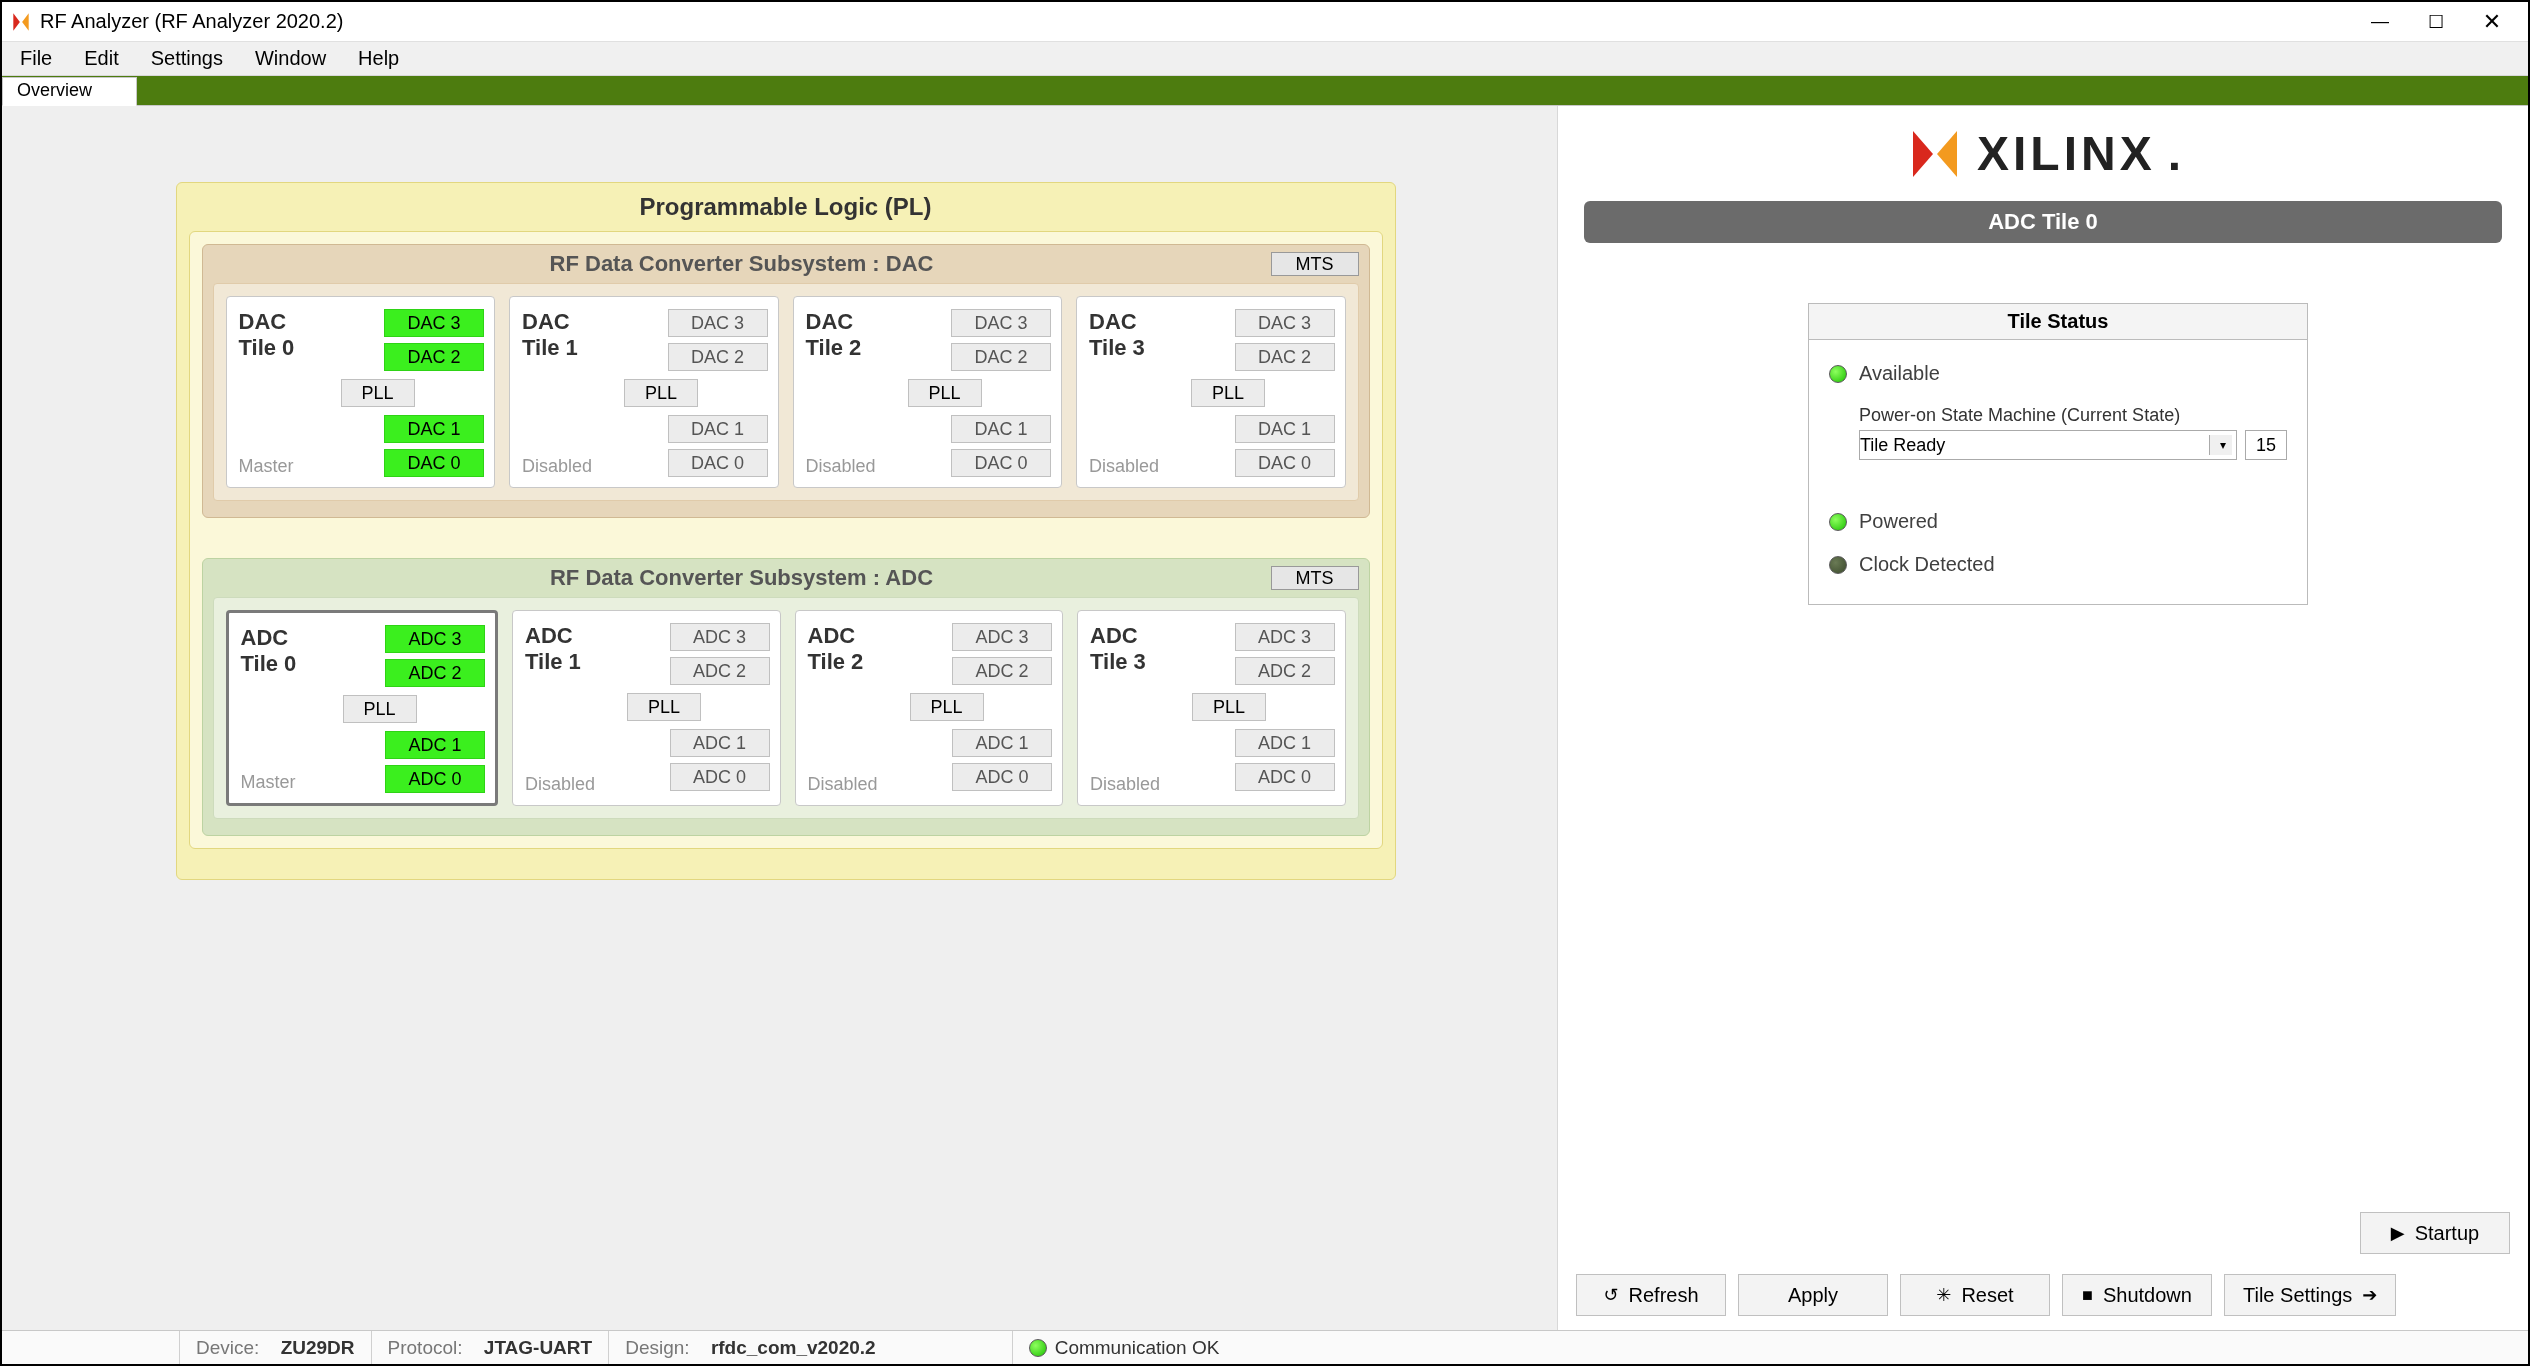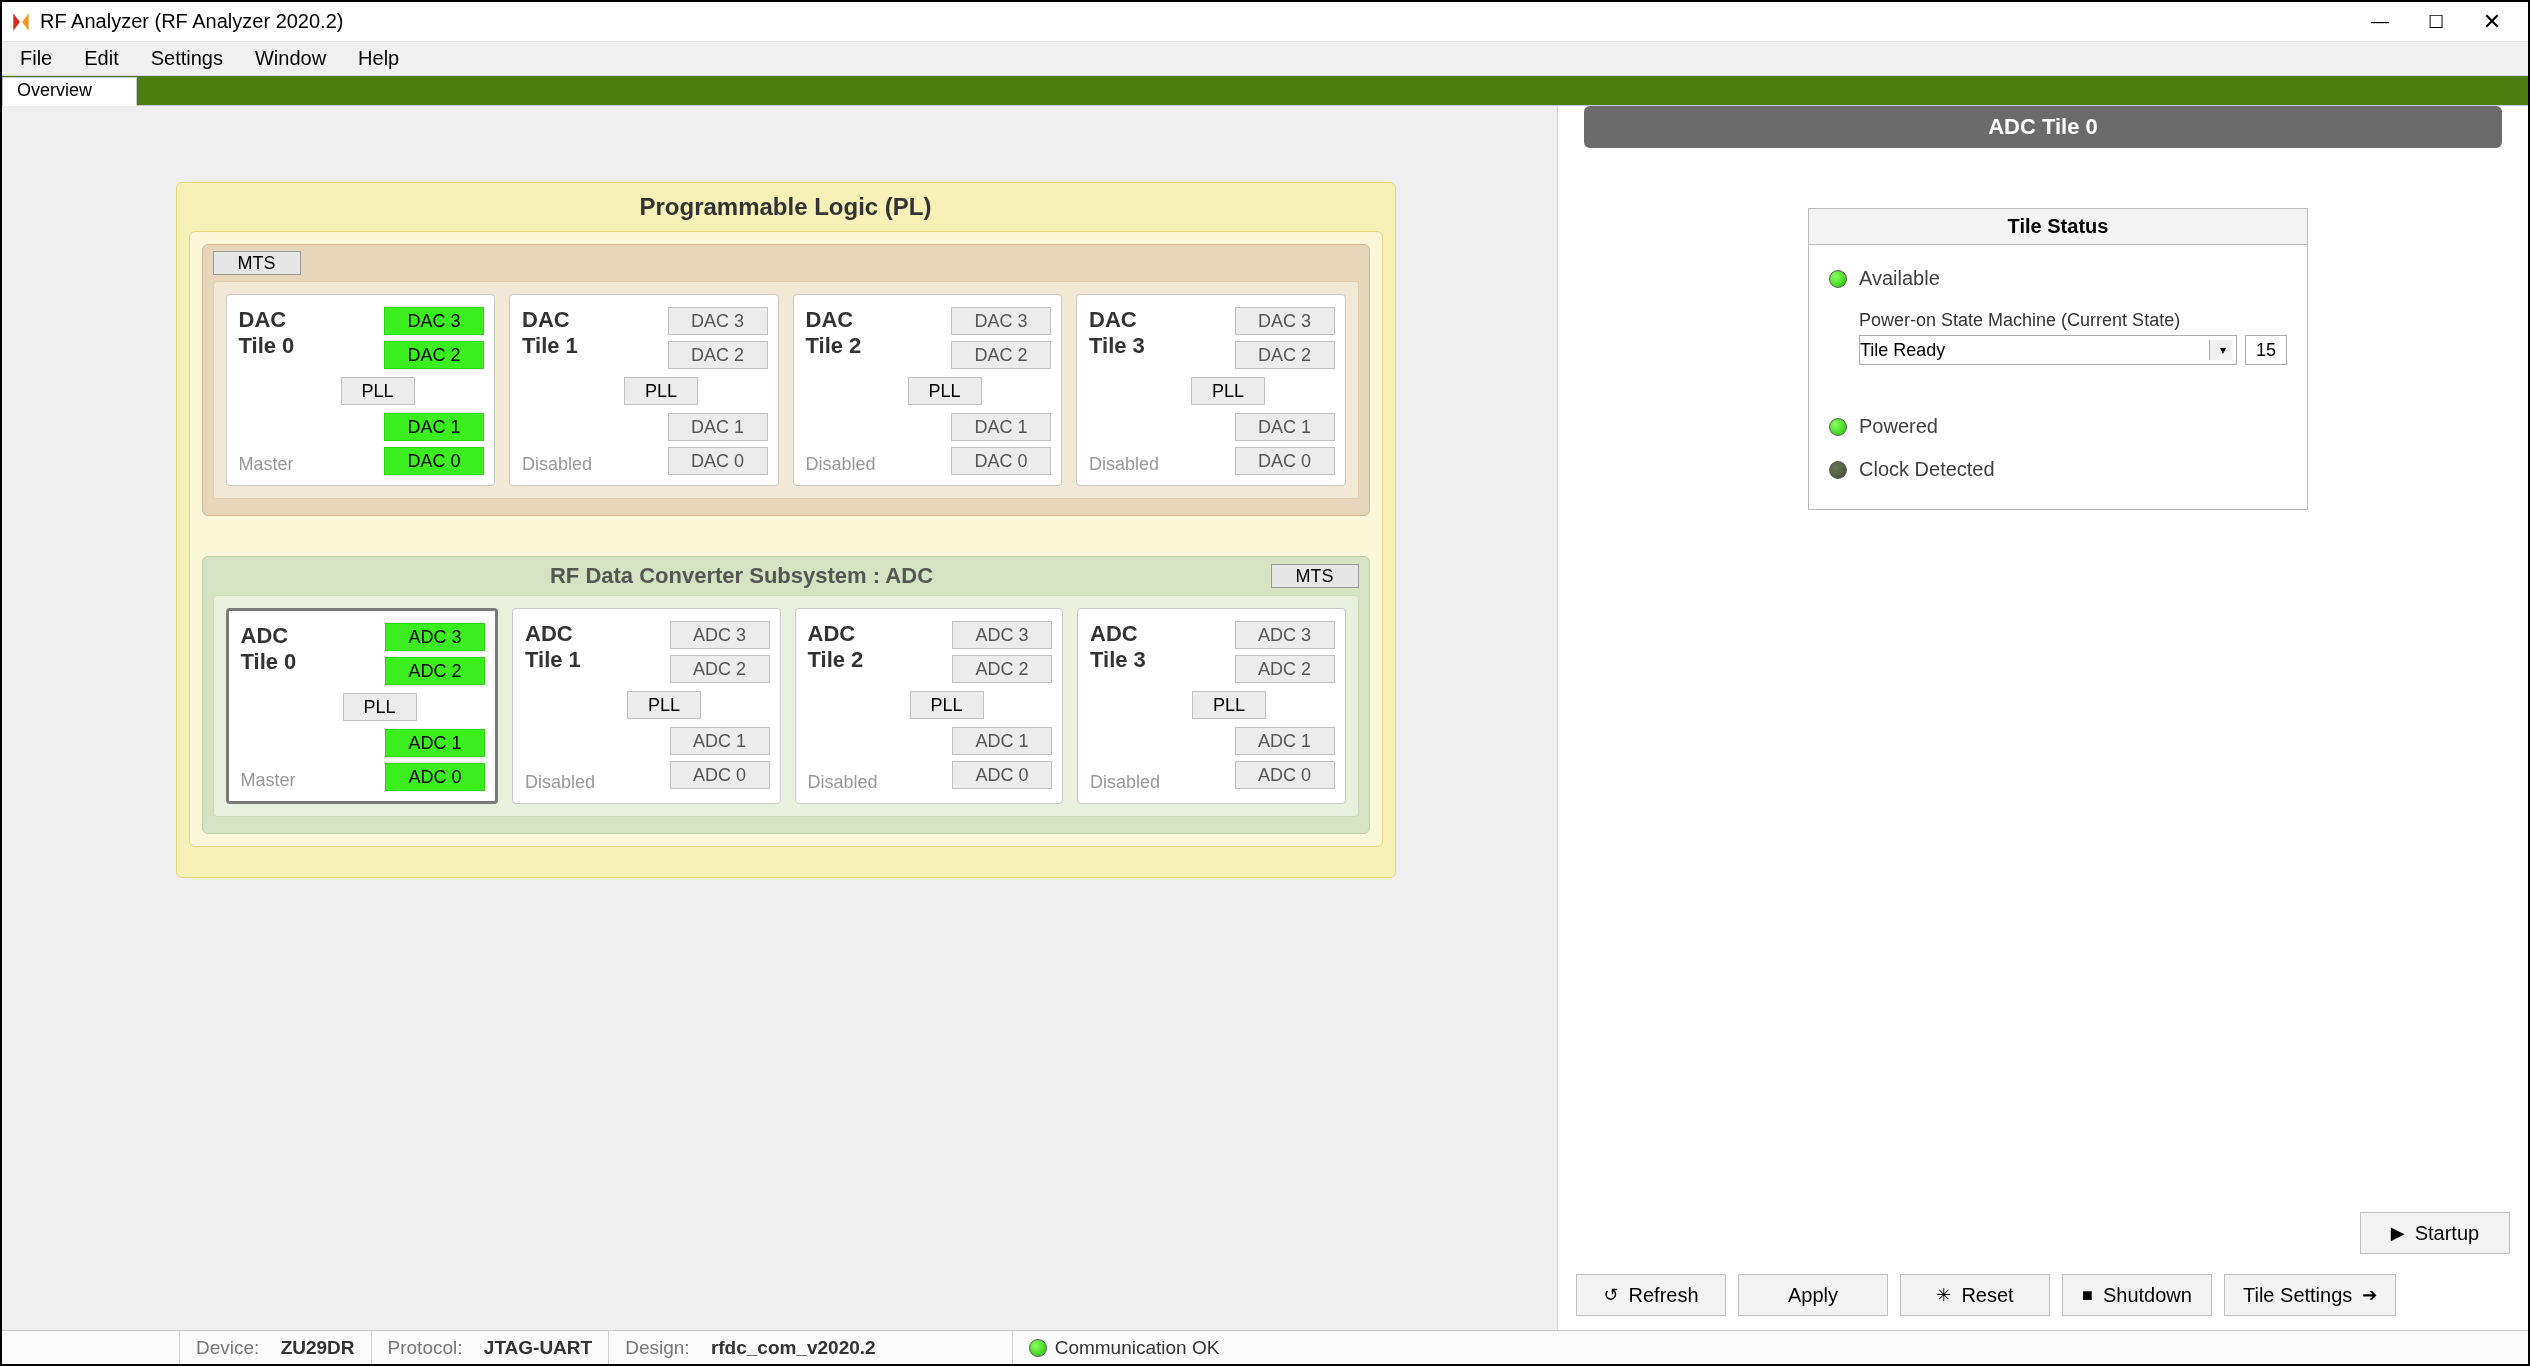--- a/index.html
+++ b/index.html
@@ -106,20 +106,21 @@
   </div>
 
   <div class="main">
     <div class="left-panel">
       <div class="pl-outer">
         <div class="pl-head">Programmable Logic (PL)</div>
         <div class="pl-body">
 
           <div class="subsys dac">
             <div class="subsys-head">
+              <div class="subsys-title">RF Data Converter Subsystem : DAC</div>
               <button class="mts-btn">MTS</button>
             </div>
             <div class="subsys-body">
               <div class="tile">
                 <div class="tile-left">
                   <div class="tile-name">DAC Tile 0</div>
                   <div class="tile-status">Master</div>
                 </div>
                 <div class="tile-right">
                   <div class="chip on">DAC 3</div>
@@ -246,20 +247,30 @@
                 </div>
               </div>
             </div>
           </div>
 
         </div>
       </div>
     </div>
 
     <div class="right-panel">
+      <div class="logo-wrap">
+        <div class="x-logo">
+          <svg width="60" height="54" viewBox="0 0 60 54">
+            <path d="M8 4 L28 27 L8 50 Z" fill="#d9281d"></path>
+            <path d="M52 4 L32 27 L52 50 Z" fill="#f39a1f"></path>
+          </svg>
+          <span class="x-text">XILINX</span>
+            <span class="x-text" style="letter-spacing:0">.</span>
+        </div>
+      </div>
       <div class="tile-head">ADC Tile 0</div>
 
       <div class="status-box">
         <div class="status-title">Tile Status</div>
         <div class="status-body">
           <div class="led-row">
             <span class="led green"></span>
             <span>Available</span>
           </div>
           <div>

